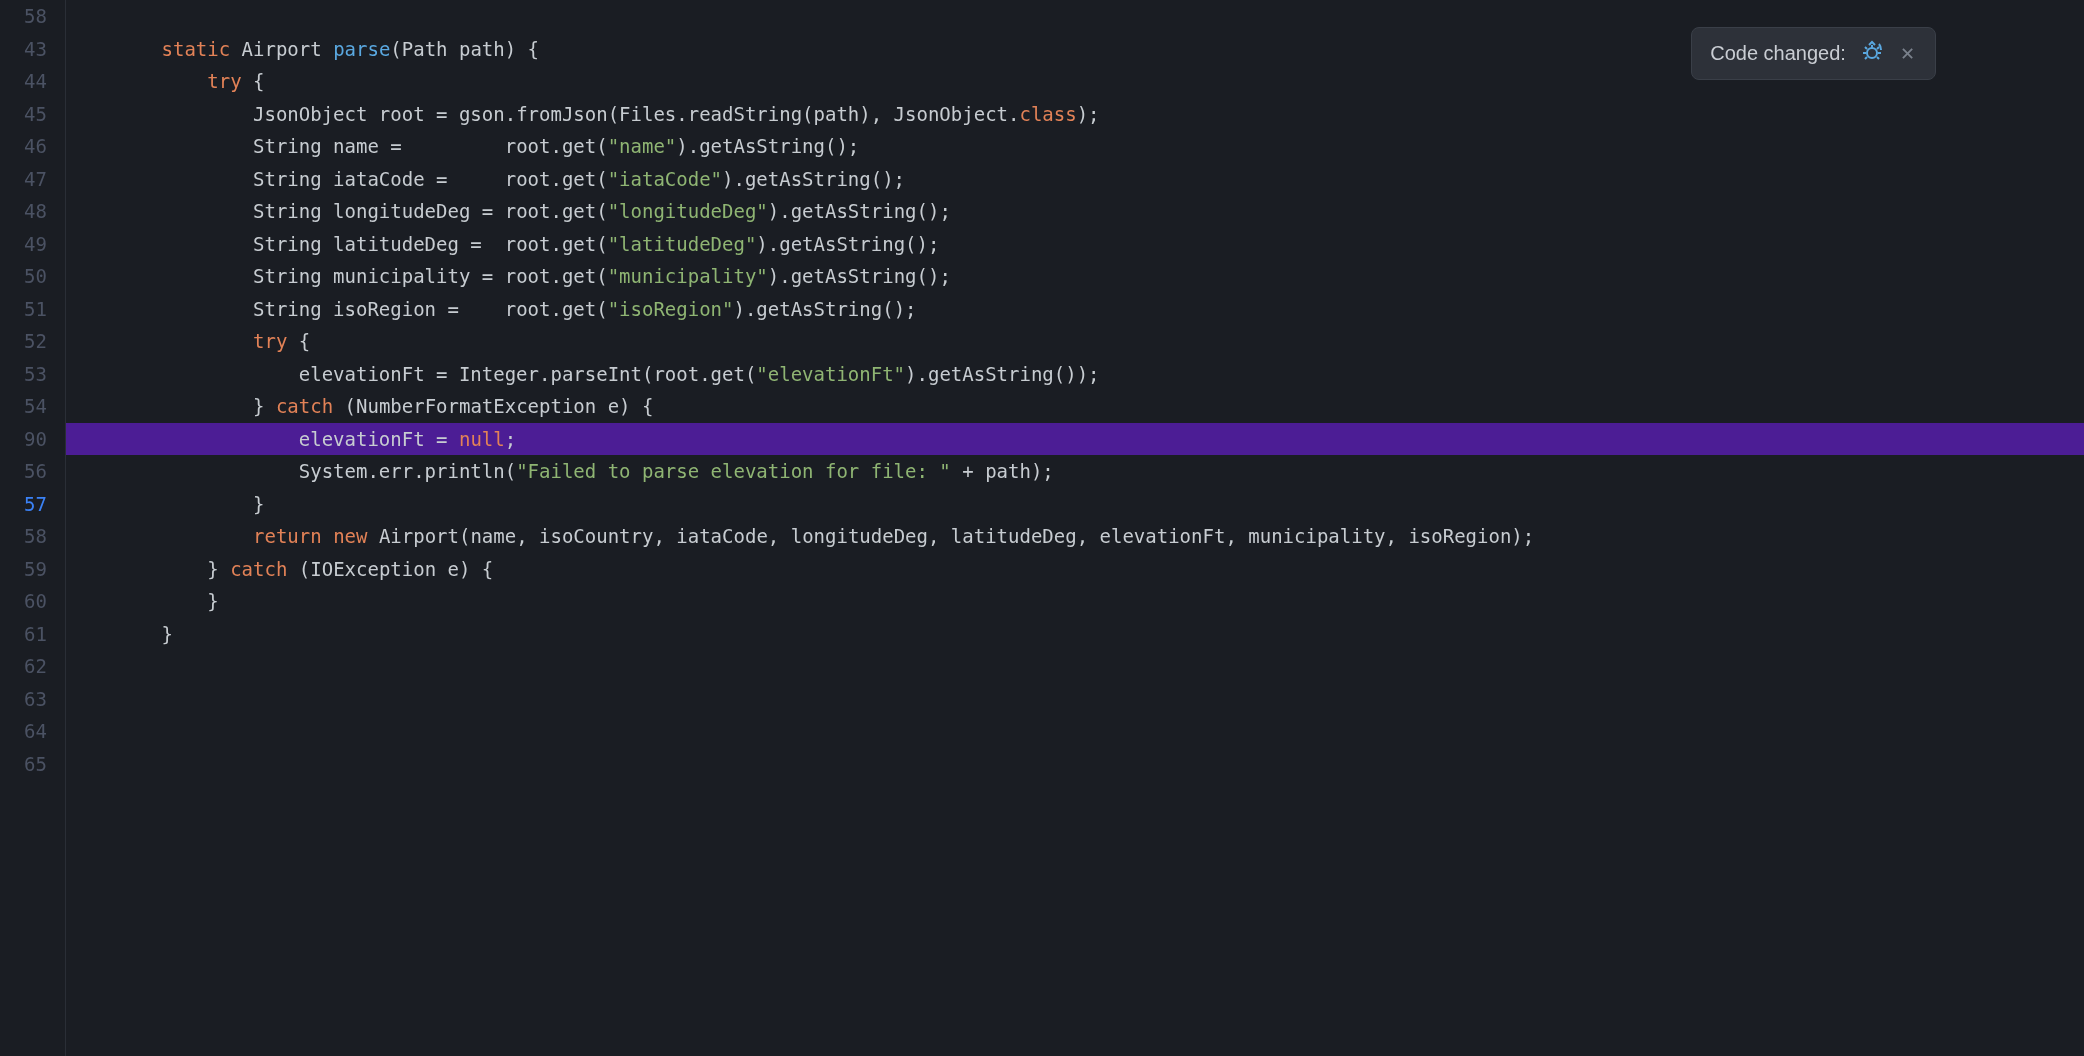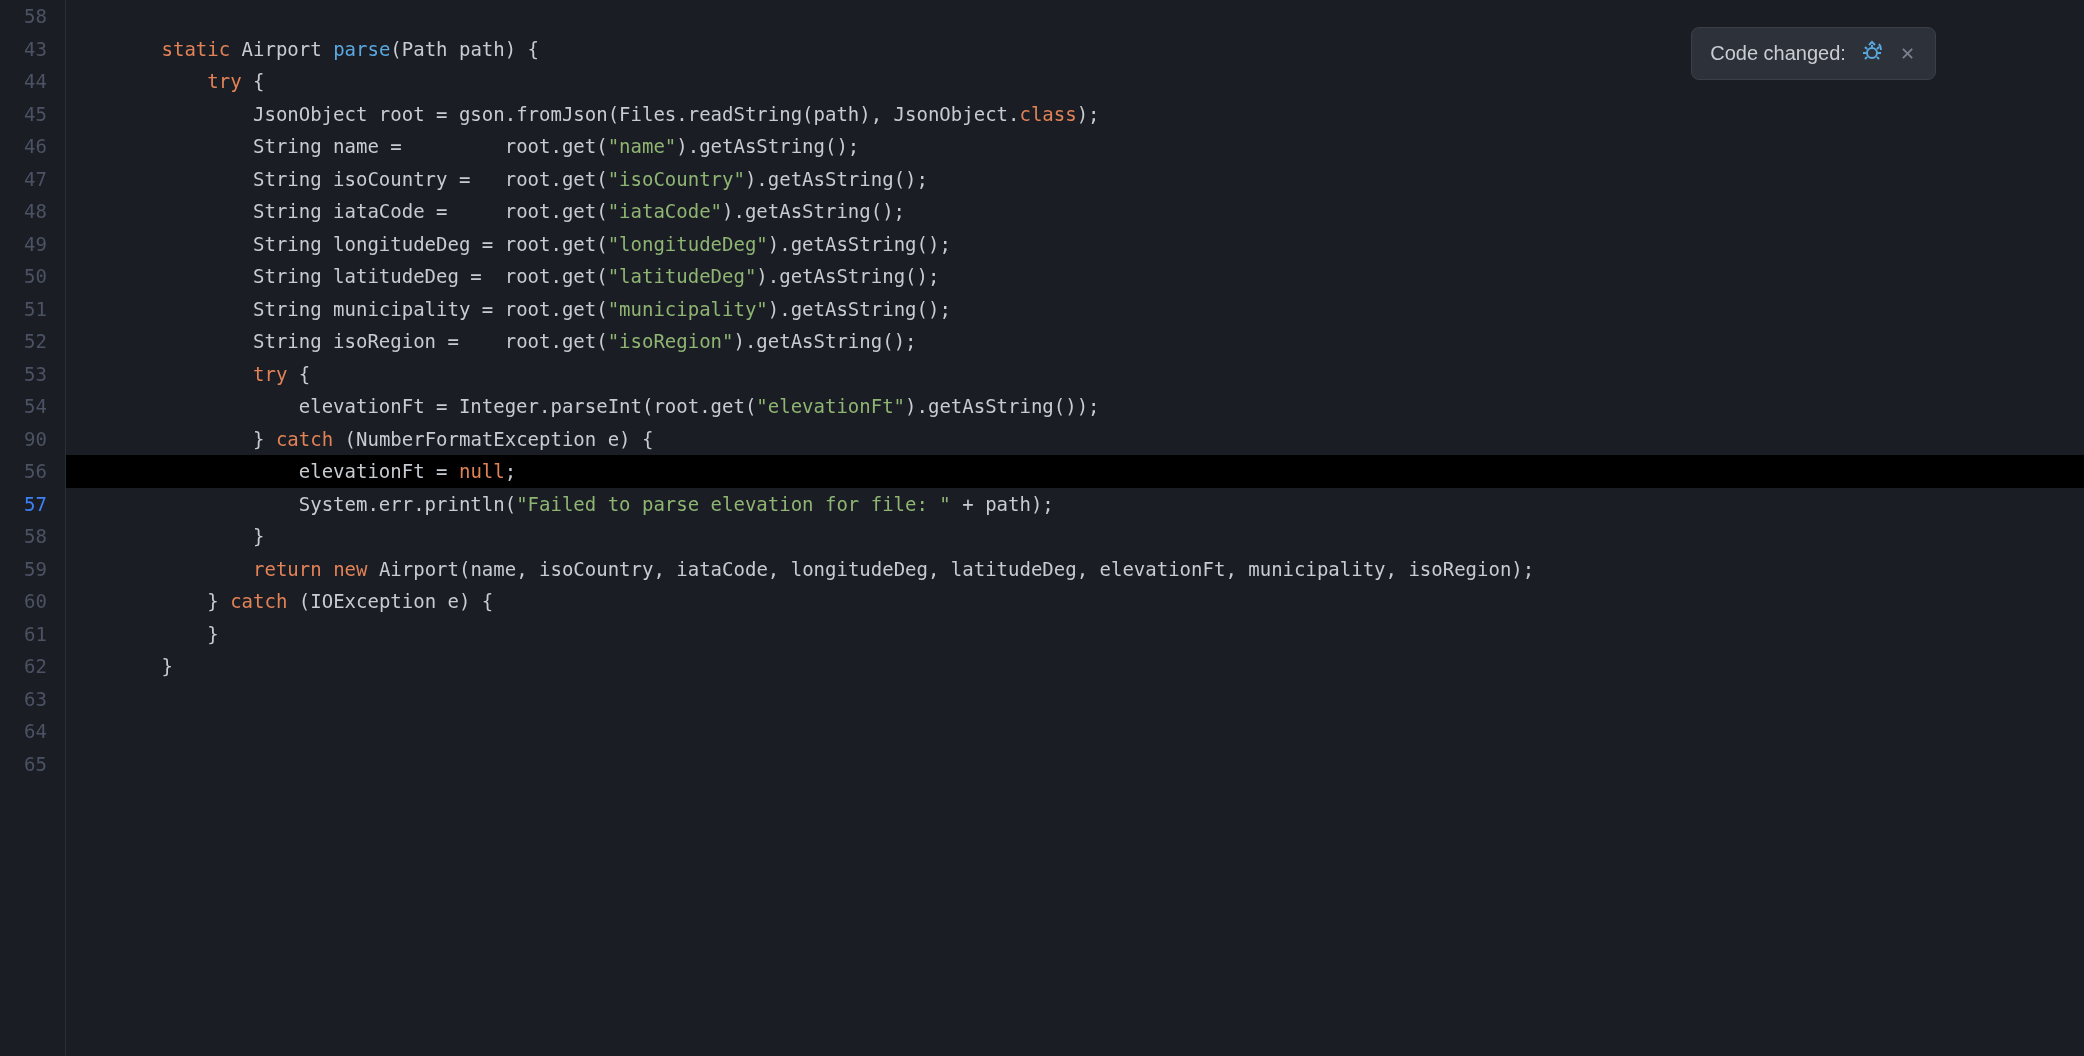--- a/index.html
+++ b/index.html
@@ -45,21 +45,21 @@
       width: 1px;
       background: #2a2e36;
     }
     .code-line {
       height: 32.5px;
       line-height: 32.5px;
       white-space: pre;
       padding-left: 5px;
     }
     .highlighted-line {
-      background: #000000;
+      background: #4c1d95;
     }
     .line-57-gutter {
       color: #3b82f6;
     }
     
     .kw { color: #e28257; } 
     .fn { color: #5aa8e0; } 
     .str { color: #8fb573; }
     .def { color: #c7ccd1; }
     
@@ -128,21 +128,20 @@
     <div class="code-line"></div>
 
     <div class="code-line"><span class="def">        </span><span class="kw">static</span><span class="def"> </span><span class="def">Airport </span><span class="fn">parse</span><span class="def">(Path path) {</span></div>
 
     <div class="code-line"><span class="def">            </span><span class="kw">try</span><span class="def"> {</span></div>
 
     <div class="code-line"><span class="def">                </span><span class="def">JsonObject root = gson.fromJson(Files.readString(path), JsonObject.</span><span class="kw">class</span><span class="def">);</span></div>
 
     <div class="code-line"><span class="def">                </span><span class="def">String name =         root.get(</span><span class="str">"name"</span><span class="def">).getAsString();</span></div>
 
-    <div class="code-line"><span class="def">                </span><span class="def">String isoCountry =   root.get(</span><span class="str">"isoCountry"</span><span class="def">).getAsString();</span></div>
 
     <div class="code-line"><span class="def">                </span><span class="def">String iataCode =     root.get(</span><span class="str">"iataCode"</span><span class="def">).getAsString();</span></div>
 
     <div class="code-line"><span class="def">                </span><span class="def">String longitudeDeg = root.get(</span><span class="str">"longitudeDeg"</span><span class="def">).getAsString();</span></div>
 
     <div class="code-line"><span class="def">                </span><span class="def">String latitudeDeg =  root.get(</span><span class="str">"latitudeDeg"</span><span class="def">).getAsString();</span></div>
 
     <div class="code-line"><span class="def">                </span><span class="def">String municipality = root.get(</span><span class="str">"municipality"</span><span class="def">).getAsString();</span></div>
 
     <div class="code-line"><span class="def">                </span><span class="def">String isoRegion =    root.get(</span><span class="str">"isoRegion"</span><span class="def">).getAsString();</span></div>

